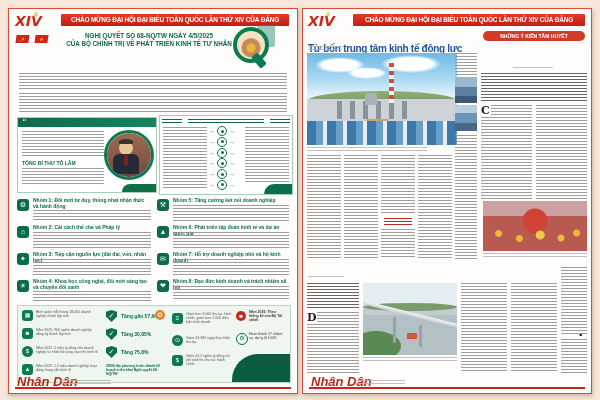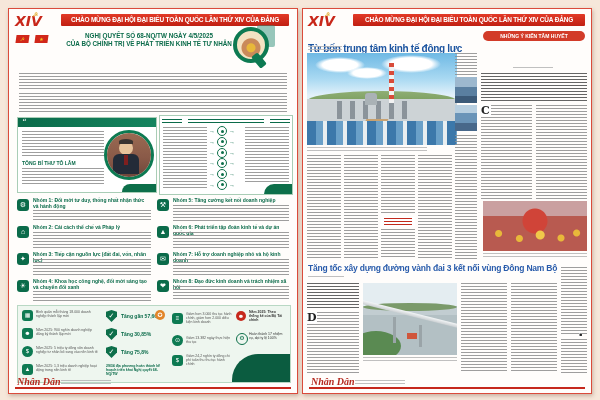--- a/index.html
+++ b/index.html
@@ -25,21 +25,21 @@
   .ring{border-radius:50%;border:3px solid #0d7a52;background:#fff;overflow:hidden;}
   .gicon{background:#0b6b4a;border-radius:3px;color:#fff;text-align:center;}
   .gtit{color:#0b6b4a;font-weight:bold;font-size:5px;line-height:6px;}
   .shield{clip-path:polygon(50% 0,100% 15%,100% 55%,50% 100%,0 55%,0 15%);background:#0d6f4a;color:#fff;font-size:7px;line-height:11px;text-align:center;width:11px;height:12px;}
   .delta{color:#0b6b4a;font-weight:bold;font-size:5px;line-height:6px;}
   .statico{background:#0d7a52;border-radius:3px;color:#fff;text-align:center;font-size:6px;width:11px;height:11px;line-height:11px;}
   .arrow{color:#0b6b4a;font-size:6px;line-height:8px;}
   .circ{width:8px;height:8px;border:1.5px solid #0d6f4a;border-radius:50%;background:#fff;}
   .circ i{display:block;width:3px;height:3px;background:#0d6f4a;border-radius:50%;margin:2.5px auto;}
   .footrule{height:2px;background:#c6281c;}
-  .ndlogo{font-family:Liberation Serif, serif;font-style:italic;font-weight:bold;color:#b5281e;font-size:10px;line-height:9px;}
+  .ndlogo{font-family:Liberation Sans, sans-serif;font-style:italic;font-weight:bold;color:#b5281e;font-size:13px;line-height:9px;}
   .h-main{color:#1d55a0;font-weight:bold;font-size:10px;letter-spacing:-.3px;white-space:nowrap;}
   .h-serif{font-family:"DejaVu Serif",serif;font-weight:bold;font-size:7px;letter-spacing:-.3px;line-height:9px;text-align:center;color:#1c1c1c;}
   .h-bot{color:#2a5cab;font-weight:bold;font-size:8.5px;letter-spacing:-.2px;white-space:nowrap;}
   .badge{background:#d23b28;border-radius:5px;color:#fff;font-weight:bold;font-size:5px;text-align:center;line-height:10px;height:10px;}
   .dropcap{position:absolute;left:0;top:0;width:10px;height:11px;background:#fff;font-family:"DejaVu Serif",serif;font-weight:bold;font-size:11px;line-height:11px;color:#222;z-index:2;}
   .endmark{font-size:5px;color:#222;background:#fff;position:absolute;}
   
   .photo{overflow:hidden;position:absolute;}
   .sky{position:absolute;inset:0;background:linear-gradient(180deg,#6fb9e4 0%,#a9d9f2 28%,#e2f1fa 46%,#e2f1fa 100%);}
   .cloud{position:absolute;background:radial-gradient(closest-side,#fff 70%,rgba(255,255,255,0)) ;border-radius:50%;}
@@ -305,21 +305,20 @@
         radial-gradient(circle at 15% 65%, #e8b83a 0 3px, rgba(0,0,0,0) 4px),
         radial-gradient(circle at 35% 75%, #e8b83a 0 3px, rgba(0,0,0,0) 4px),
         radial-gradient(circle at 55% 68%, #f0c84a 0 4px, rgba(0,0,0,0) 5px),
         radial-gradient(circle at 75% 74%, #e8b83a 0 3px, rgba(0,0,0,0) 4px),
         radial-gradient(circle at 90% 64%, #e8b83a 0 3px, rgba(0,0,0,0) 4px),
         radial-gradient(circle at 50% 40%, #d04438 0 12px, rgba(0,0,0,0) 13px),
         linear-gradient(180deg,#caa0a0 0 30%, #b85a50 30%);"></div>
     </div>
     <div class="mt lite abs" style="left:180px;top:244px;width:104px;height:6px;"></div>
 
-    <div class="h-bot abs" style="left:5px;top:254px;width:252px;">Tăng tốc xây dựng đường vành đai 3 kết nối vùng Đông Nam Bộ</div>
     <div class="mt lite abs" style="left:5px;top:267px;width:36px;height:3px;"></div>
     <div class="mt dark abs" style="left:4px;top:274px;width:52px;height:26px;"></div>
     <div class="abs" style="left:4px;top:303px;width:52px;height:62px;">
       <div class="dropcap">D</div>
       <div class="mt abs" style="inset:0;"></div>
     </div>
 
     <div class="photo" style="left:60px;top:274px;width:94px;height:72px;">
       <div class="abs" style="inset:0;background:linear-gradient(180deg,#e4edf1 0 32%, #c2cdd1 32% 45%, #b3c0c4 45%);"></div>
       <div class="abs" style="left:0;top:20px;width:94px;height:8px;background:#7a9a6a;border-radius:50%;"></div>

